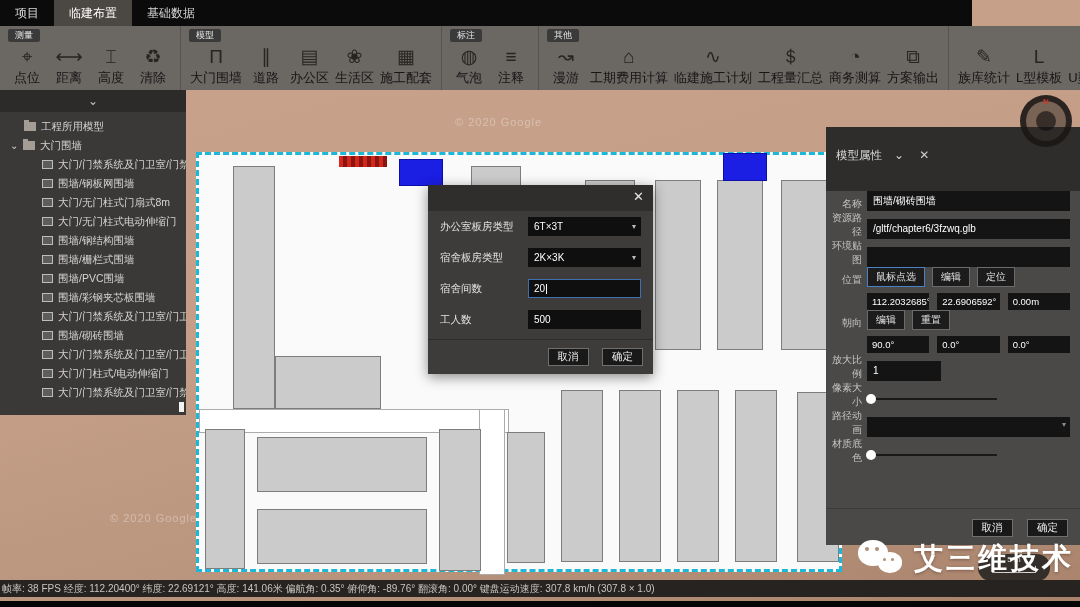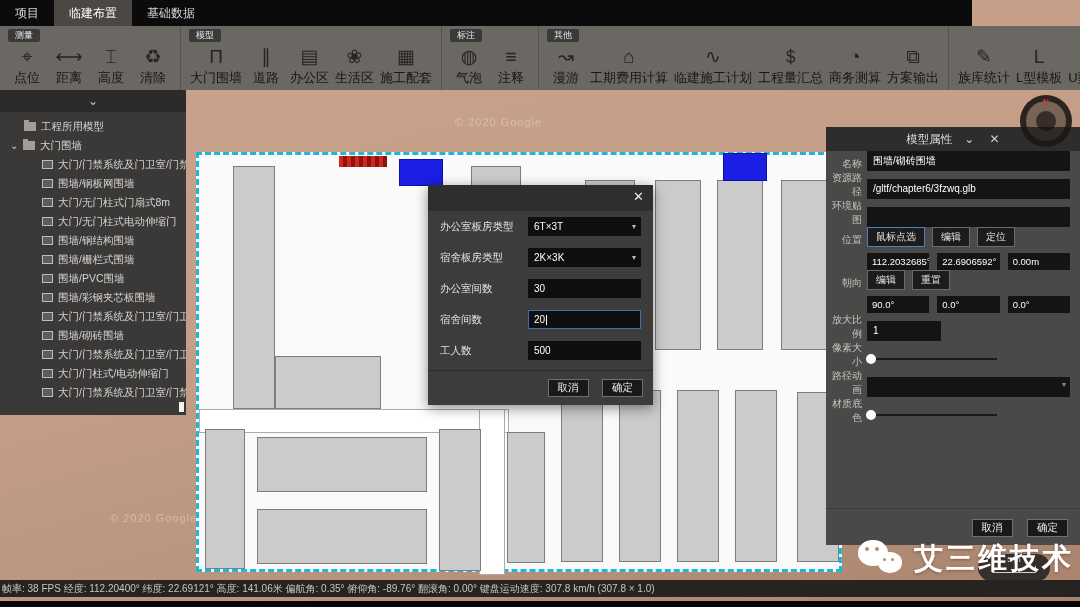--- a/index.html
+++ b/index.html
@@ -48,21 +48,21 @@
   .drow{display:flex;align-items:center;height:31px;padding:0 12px;}
   .dlabel{flex:none;width:88px;font-size:10.5px;color:#e2e2e2;}
   .dctl{flex:1;height:17px;background:#0f0f0f;color:#fff;font-size:10px;line-height:17px;padding:0 5px;position:relative;border:1px solid #0f0f0f;}
   .dctl.focused{border-color:#3f6fae;}
   .darrow{position:absolute;right:4px;top:0;font-size:8px;color:#bbb;}
   .caret{display:inline-block;width:1px;height:10px;background:#fff;vertical-align:middle;margin-left:1px;}
   .dlg-footer{text-align:right;padding:6px 10px 8px;border-top:1px solid #2c2c2c;margin-top:4px;}
   .dlg-btn{background:#191919;border:1px solid #6f6f6f;color:#eee;font-size:10.5px;padding:1px 9px;margin-left:9px;}
   
   .panel{position:absolute;left:826px;top:127px;width:254px;height:418px;background:#4b4947;z-index:20;}
-  .p-header{height:24px;background:#2e2d2c;color:#dcdcdc;font-size:11.5px;line-height:24px;padding:0 10px;display:flex;justify-content:center;}
+  .p-header{height:32px;background:#2e2d2c;color:#dcdcdc;font-size:11.5px;line-height:24px;padding:16px 10px;display:flex;justify-content:flex-start;}
   .p-hicons span{margin-left:12px;color:#cfcfcf;font-size:12px;}
   .p-row{display:flex;align-items:flex-end;margin:0 10px 0 0;}
   .p-label{width:36px;text-align:right;flex:none;font-size:10px;color:#c6c4c2;margin-right:5px;}
   .p-input{flex:1;height:20px;background:#141414;color:#fff;font-size:10px;line-height:20px;padding:0 6px;overflow:hidden;white-space:nowrap;}
   .p-input.short{flex:none;width:62px;}
   .p-btn{background:#1c1c1c;border:1px solid #6b6b6b;color:#e3e3e3;font-size:10px;padding:2px 8px;margin-right:7px;}
   .p-btn.sel{border-color:#4a80c4;}
   .p-vals{display:flex;margin:6px 10px 0 41px;}
   .p-val{flex:1;height:17px;background:#141414;color:#fff;font-size:9.5px;line-height:17px;padding:0 5px;margin-right:8px;white-space:nowrap;overflow:hidden;}
   .p-val:last-child{margin-right:0;}
@@ -326,24 +326,20 @@
     <div id="dialog-rows">
         <div class="drow">
           <span class="dlabel">办公室板房类型</span>
           <div class="dctl"><span class="dval">6T×3T</span><span class="darrow">▾</span></div>
         </div>
         <div class="drow">
           <span class="dlabel">宿舍板房类型</span>
           <div class="dctl"><span class="dval">2K×3K</span><span class="darrow">▾</span></div>
         </div>
         <div class="drow">
-          <span class="dlabel">办公室间数</span>
-          <div class="dctl"><span class="dval">30</span></div>
-        </div>
-        <div class="drow">
           <span class="dlabel">宿舍间数</span>
           <div class="dctl focused"><span class="dval">20</span><span class="caret"></span></div>
         </div>
         <div class="drow">
           <span class="dlabel">工人数</span>
           <div class="dctl"><span class="dval">500</span></div>
         </div>
       </div>
     <div class="dlg-footer">
       <button class="dlg-btn">取消</button>

